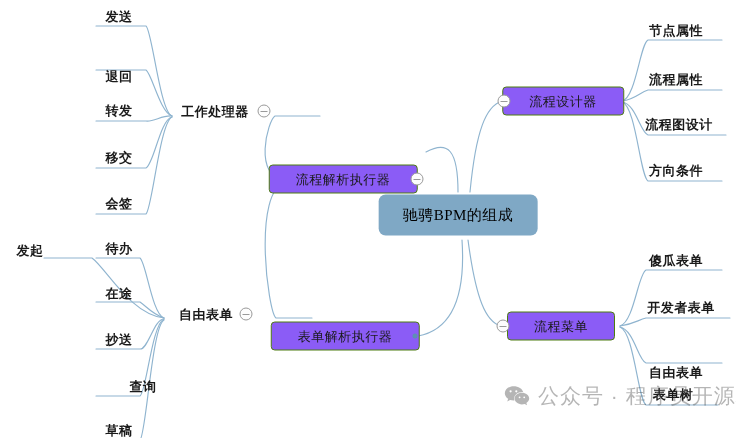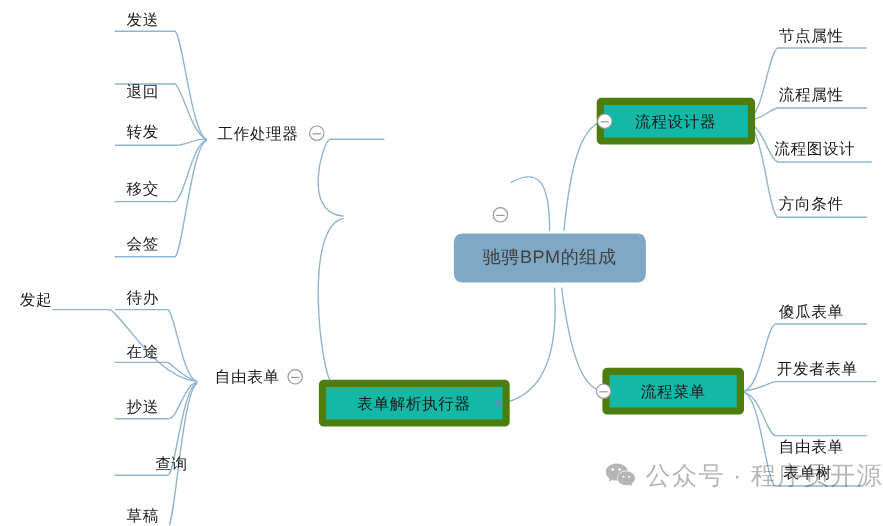--- a/index.html
+++ b/index.html
@@ -32,42 +32,44 @@
     white-space: nowrap;
     font-size: 13px;
     color: #1a1a1a;
     line-height: 1;
   }
 
   
   .leaf {
     transform: translate(-50%, -50%);
     letter-spacing: 0.5px;
+    font-weight: bold;
   }
 
   
   .boxed {
     transform: translate(-50%, -50%);
-    border: 6px solid #4d7c0f;
-    background: #14b8a6;
+    border: 1px solid #4d7c0f;
+    background: #8b5cf6;
     border-radius: 4px;
     padding: 7px 26px;
     font-size: 13px;
     letter-spacing: 0.5px;
   }
 
   
   .root {
     transform: translate(-50%, -50%);
     background: #7fa8c5;
-    color: #404040;
+    color: #000000;
     border-radius: 7px;
     padding: 13px 24px;
     font-size: 15px;
     letter-spacing: 0.5px;
+    font-family: Liberation Serif, serif;
   }
 
   
   .toggle {
     position: absolute;
     width: 13px;
     height: 13px;
     transform: translate(-50%, -50%);
     border: 1px solid #9a9a9a;
     border-radius: 50%;
@@ -157,20 +159,21 @@
 
       <path d="M 620,326 C 634,322 638,274 646,270 L 722,270"></path>
       <path d="M 620,326 C 634,324 638,320 646,318 L 730,318"></path>
       <path d="M 620,327 C 634,330 638,360 646,363 L 722,363"></path>
       <path d="M 620,327 C 634,332 638,400 646,405 L 718,405"></path>
     </g>
   </svg>
 
   <div class="node root" style="left:458px; top:215px;">驰骋BPM的组成</div>
 
+  <div class="node boxed" style="left:343px; top:179px;">流程解析执行器</div>
   <div class="toggle" style="left:417px; top:179px;"></div>
 
   <div class="node leaf" style="left:215px; top:111px;">工作处理器</div>
   <div class="toggle" style="left:264px; top:111px;"></div>
 
   <div class="node leaf" style="left:119px; top:16px;">发送</div>
   <div class="node leaf" style="left:119px; top:60px;margin-top:16px;">退回</div>
   <div class="node leaf" style="left:119px; top:110px;">转发</div>
   <div class="node leaf" style="left:119px; top:157px;">移交</div>
   <div class="node leaf" style="left:119px; top:203px;">会签</div>

